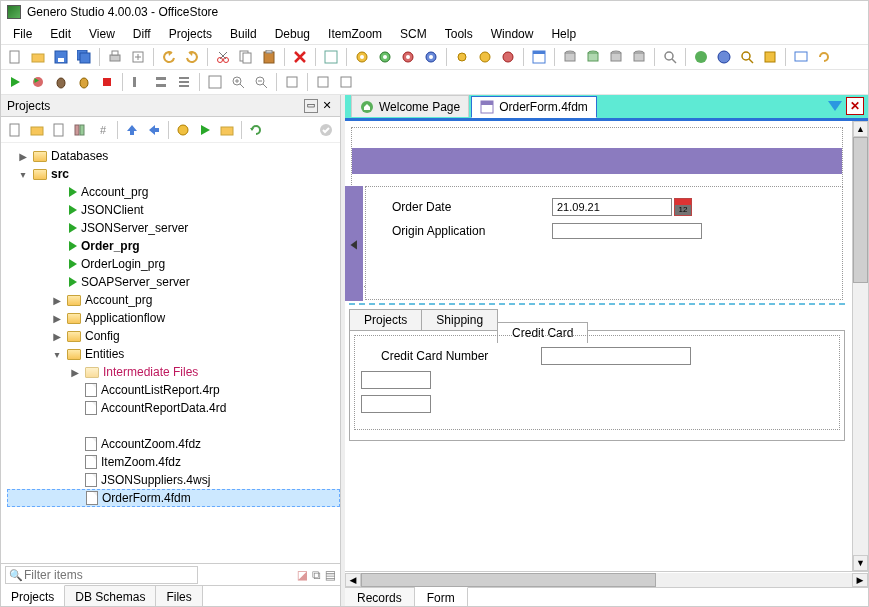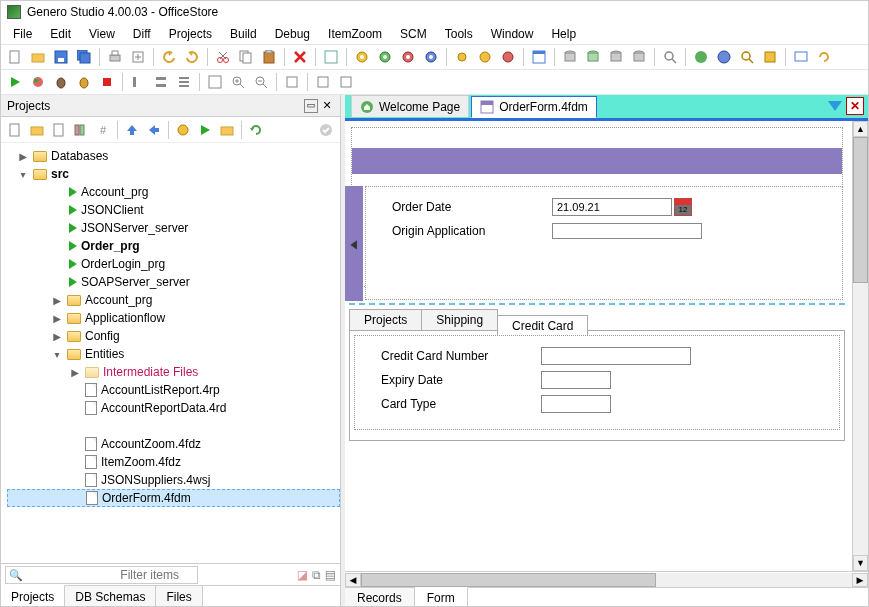--- a/index.html
+++ b/index.html
@@ -23,21 +23,21 @@
   .ficon { width:14px; height:12px; display:inline-block;}
   .folder { background: linear-gradient(#ffe9a8,#f7c65a); border:1px solid #c9a33a; border-radius:1px; width:14px; height:11px;}
   .play { width:0;height:0;border-top:5px solid transparent;border-bottom:5px solid transparent;border-left:8px solid #2aa82a; margin-left:2px;}
   .doc { width:12px; height:14px; background:#fff; border:1px solid #888; position:relative;}
   .doc::after{content:"";position:absolute;top:0;right:0;width:0;height:0;border-top:4px solid #eee;border-left:4px solid transparent;}
   .lbl { }
   .lbl.bold { font-weight:bold;}
   .lbl.gray { color:#be185d;}
   .node.sel { background:#cce8ff; border:1px dashed #66aaff; height:18px; padding-right:6px;}
   .filter-row { height:22px; border-top:1px solid #ccc; display:flex; align-items:center; padding:0 4px; gap:4px;}
-  .filter-row input { flex:1; border:1px solid #ccc; height:18px; padding:0 18px 0 12px; font-size:12px; color:#701a75;text-align:right;}
+  .filter-row input { flex:1; border:1px solid #ccc; height:18px; padding:0 18px 0 12px; font-size:12px; color:#701a75;}
   .bottom-tabs { height:24px; display:flex; border-top:1px solid #ccc;}
   .bottom-tabs .tab { padding:4px 10px; border-right:1px solid #ccc; background:#f7f7f7; font-size:12px; cursor:default;}
   .bottom-tabs .tab.active { background:#fff; position:relative; top:-1px; border-top:1px solid #fff;}
   .right-pane { flex:1; display:flex; flex-direction:column; background:#fff;}
   .doc-tabs { height:26px; display:flex; align-items:flex-start; padding:0 6px; gap:2px; background:#5eead4; border-bottom:3px solid #2b6fd6; position:relative;}
   .doc-tab { height:22px; display:flex; align-items:center; gap:5px; padding:0 8px; background:#eee; border:1px solid #ccc; border-bottom:none; font-size:12px; cursor:default;}
   .doc-tab.active { background:#fff; border-color:#2b6fd6; border-bottom:1px solid #fff; position:relative; top:1px;}
   .doc-tabs .right-ctrls { position:absolute; right:4px; top:2px; display:flex; gap:4px;}
   .close-btn { width:18px;height:18px; border:1px solid #b00; color:#b00; display:flex;align-items:center;justify-content:center; font-weight:bold; background:#fff;}
   .down-tri { width:0;height:0;border-left:7px solid transparent;border-right:7px solid transparent;border-top:10px solid #2b98e0; margin-top:4px;}
@@ -48,21 +48,21 @@
   .side-tab .chev { color:#333; font-size:12px; transform:scaleX(0.7);}
   .field-row { display:flex; align-items:center; height:24px;}
   .field-label { width:180px; padding-left:20px; font-size:12px;}
   .field-input { width:150px; height:18px; border:1px solid #888; background:#fff;}
   .date-input { width:120px; height:18px; border:1px solid #888; padding:0 4px; font-size:11px; display:flex; align-items:center;}
   .cal-icon { width:18px;height:18px; border:1px solid #b44; margin-left:2px; display:flex; flex-direction:column;}
   .cal-icon .top{height:6px;background:#d33;}
   .cal-icon .bot{flex:1;background:#737373; font-size:8px; text-align:center; line-height:10px;}
   .inner-tabs { display:flex; height:22px; border-bottom:1px solid #aaa; margin-top:4px;}
   .inner-tabs .itab { padding:3px 14px 0; border:1px solid #aaa; border-bottom:none; margin-right:-1px; background:#f3f3f3; font-size:12px; cursor:default;}
-  .inner-tabs .itab.active { background:#fff; position:relative; top:6px;}
+  .inner-tabs .itab.active { background:#fff; position:relative; top:13px;}
   .inner-panel { border:1px solid #aaa; border-top:none; height:110px; padding:10px 12px 4px 4px; position:relative;}
   .small-input { width:70px; height:18px; border:1px solid #888;}
   .records-tabs { height:22px; display:flex; border-top:1px solid #ccc;}
   .records-tabs .rtab { padding:3px 12px; border-right:1px solid #ccc; background:#f7f7f7; font-size:12px;}
   .records-tabs .rtab.active { background:#fff; border-top:1px solid #fff; position:relative; top:-1px;}
   .hscroll { height:16px; display:flex; align-items:center; border-top:1px solid #ccc;}
   .hscroll .track { flex:1; background:#f0f0f0; height:14px; position:relative;}
   .hscroll .thumb { position:absolute; left:0; width:60%; height:100%; background:#cfcfcf; border:1px solid #aaa;}
   .hscroll .arrow { width:16px; height:14px; background:#f0f0f0; border:1px solid #ccc; display:flex; align-items:center; justify-content:center; font-size:9px;}
   svg.icon { width:14px; height:14px; }
@@ -632,25 +632,23 @@
             <div class="itab active">Credit Card</div>
           </div>
           <div class="inner-panel">
             <div class="dotted" style="left:4px; top:4px; right:4px; height:95px; position:absolute;">
               <div style="padding:8px 6px;">
                 <div class="field-row">
                   <div class="field-label">Credit Card Number</div>
                   <div class="field-input"></div>
                 </div>
                 <div class="field-row">
-                  <div class="field-label">Expiry Date</div>
                   <div class="small-input"></div>
                 </div>
                 <div class="field-row">
-                  <div class="field-label">Card Type</div>
                   <div class="small-input"></div>
                 </div>
               </div>
             </div>
           </div>
         </div>
       </div>
       <div class="vscroll-outer">
         <div class="arrow">▲</div>
         <div class="track">

